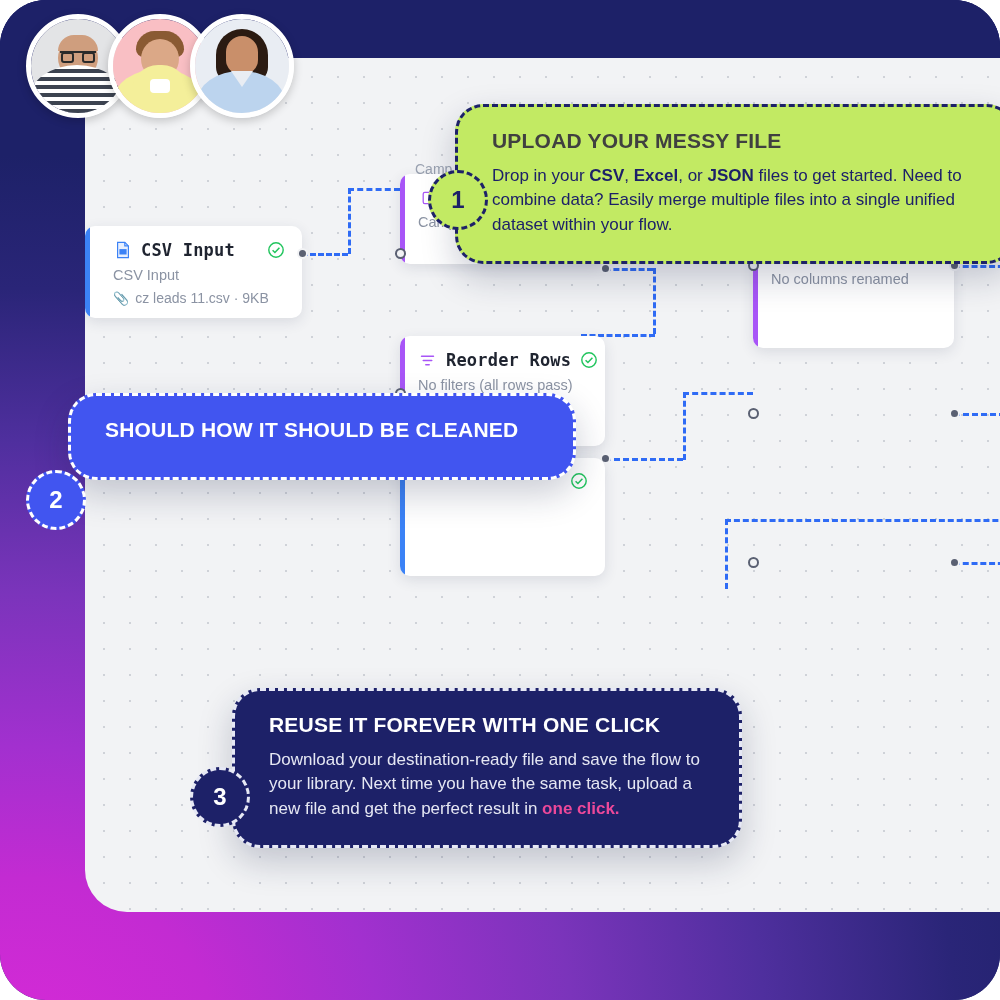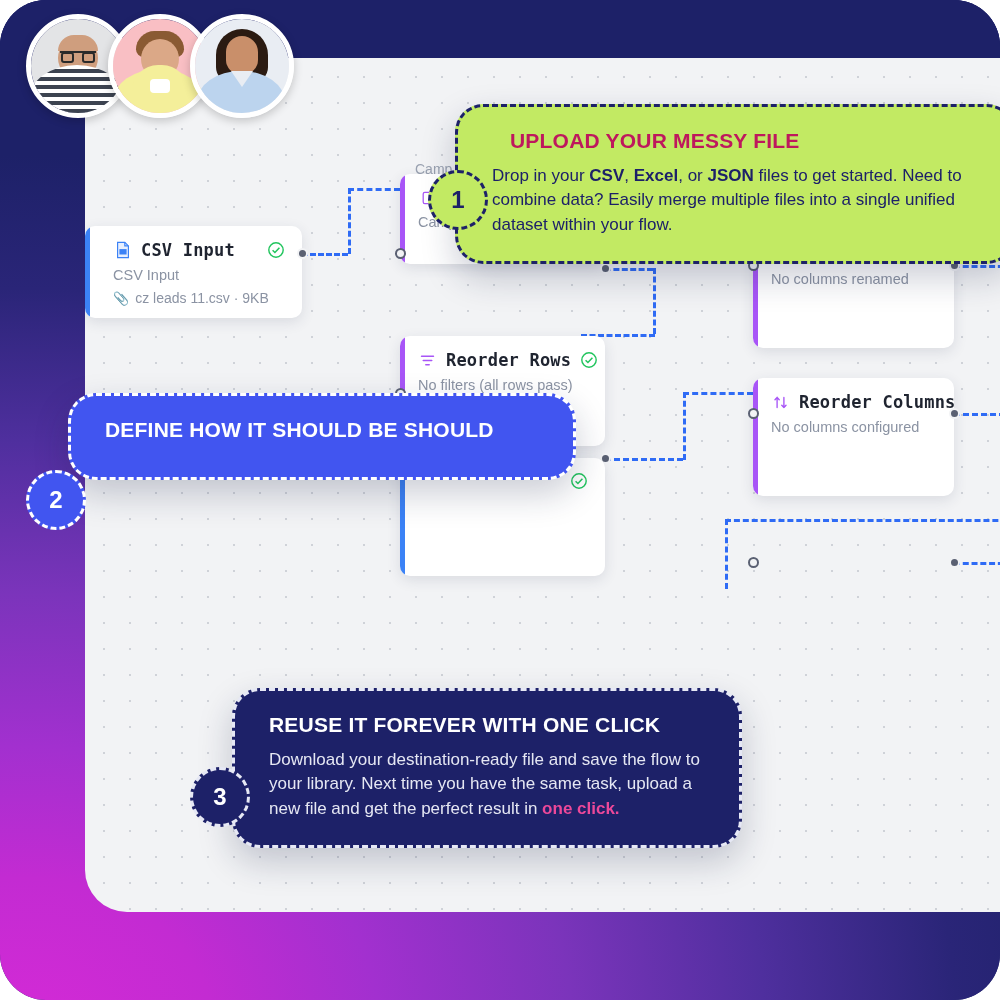--- a/index.html
+++ b/index.html
@@ -121,21 +121,21 @@
     box-shadow: 0 14px 34px rgba(25,30,70,.22);
   }
   .callout h3 {
     font-size: 21px; font-weight: 800; letter-spacing:.2px;
     margin-bottom: 11px; line-height:1.15;
   }
   .callout p { font-size: 17px; line-height: 1.43; }
   .callout p b { font-weight: 800; }
 
   #c1 { background:#c2ea63; border:3px dashed #1d2168; color:#1d2168; }
-  #c1 h3 { color:#be185d;margin-left:18px; }
+  #c1 h3 { color:#404040; }
   #c2 { background:#4155f0; border:3px dashed #ffffff; color:#e9ecff; }
   #c2 h3 { color:#ffffff; }
   #c2 p b { color:#ffffff; }
   #c3 { background:#1d2168; border:3px dashed #e6e8f5; color:#e5e7f3; }
   #c3 h3 { color:#ffffff; }
   #c3 p b { color:#ec4899; }
 
   .badge {
     position:absolute; width:60px; height:60px; border-radius:50%;
     display:flex; align-items:center; justify-content:center;
@@ -256,32 +256,20 @@
             </svg>
         </span>
         <span class="node-title">Rename Columns</span>
 
       </div>
       <div class="node-sub">No columns renamed</div>
     </div>
     <div class="port in" style="left:663px; top:202px;"></div>
     <div class="port" style="left:864px; top:202px;"></div>
 
-    <div class="node purple" style="left:668px; top:320px; width:201px; height:118px;">
-      <div class="node-head">
-        <span class="node-ico">
-          <svg viewBox="0 0 20 20" width="17" height="17">
-              <path d="M6 16V4m0 0L3.5 6.8M6 4l2.5 2.8M14 4v12m0 0l2.5-2.8M14 16l-2.5-2.8" fill="none" stroke="#a855f7" stroke-width="1.6" stroke-linecap="round"></path>
-            </svg>
-        </span>
-        <span class="node-title">Reorder Columns</span>
-
-      </div>
-      <div class="node-sub">No columns configured</div>
-    </div>
     <div class="port in" style="left:663px; top:350px;"></div>
     <div class="port" style="left:864px; top:350px;"></div>
 
     <div class="port in" style="left:663px; top:499px;"></div>
     <div class="port" style="left:864px; top:499px;"></div>
   </div>
 
   <div id="avatars">
     <div class="avatar a1">
       <div class="av-bg"></div>
@@ -310,21 +298,21 @@
     </div>
   </div>
 
   <div class="callout" id="c1" style="left:455px; top:104px; width:560px;">
     <h3>UPLOAD YOUR MESSY FILE</h3>
     <p><span>Drop in your </span><b>CSV</b><span>, </span><b>Excel</b><span>, or </span><b>JSON</b><span> files to get started. Need to combine data? Easily merge multiple files into a single unified dataset within your flow.</span></p>
   </div>
   <div class="badge" id="b1" style="left:428px; top:170px;">1</div>
 
   <div class="callout" id="c2" style="left:68px; top:393px; width:508px;">
-    <h3>DEFINE HOW IT SHOULD BE SHOULD</h3>
+    <h3>SHOULD HOW IT SHOULD BE CLEANED</h3>
   </div>
   <div class="badge" id="b2" style="left:26px; top:470px;">2</div>
 
   <div class="callout" id="c3" style="left:232px; top:688px; width:510px;">
     <h3>REUSE IT FOREVER WITH ONE CLICK</h3>
     <p><span>Download your destination-ready file and save the flow to your library. Next time you have the same task, upload a new file and get the perfect result in </span><b>one click.</b></p>
   </div>
   <div class="badge" id="b3" style="left:190px; top:767px;">3</div>
 </div>
 

